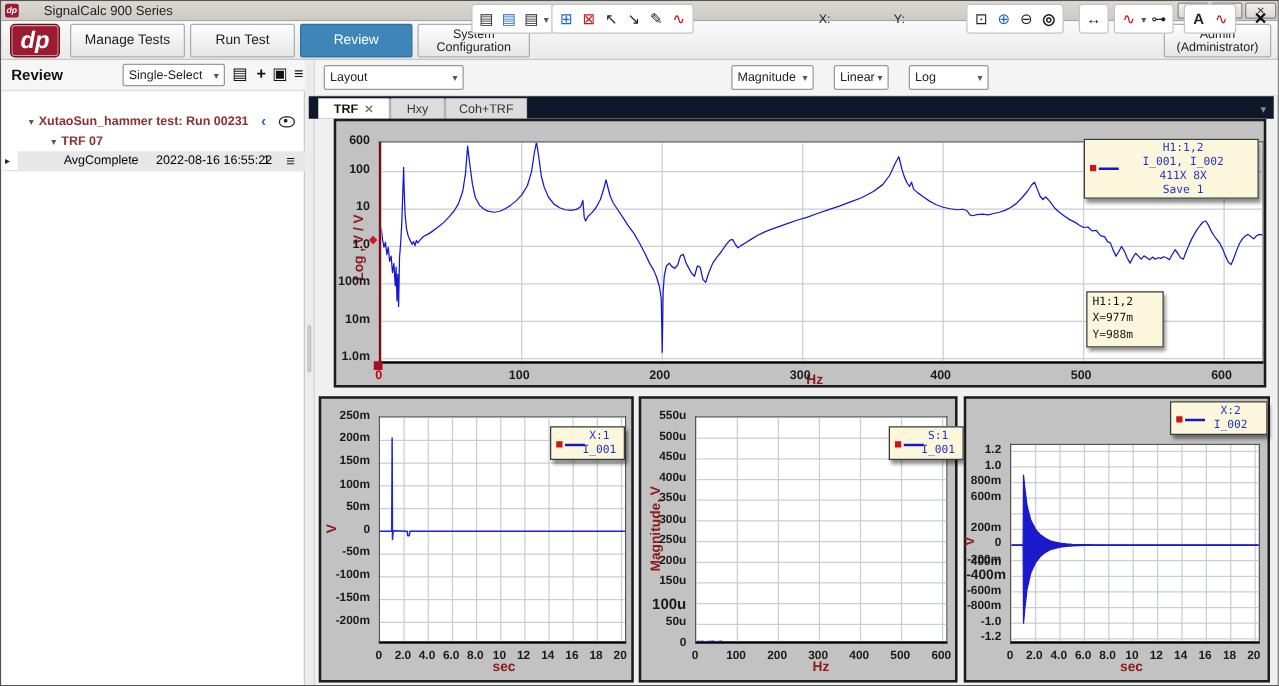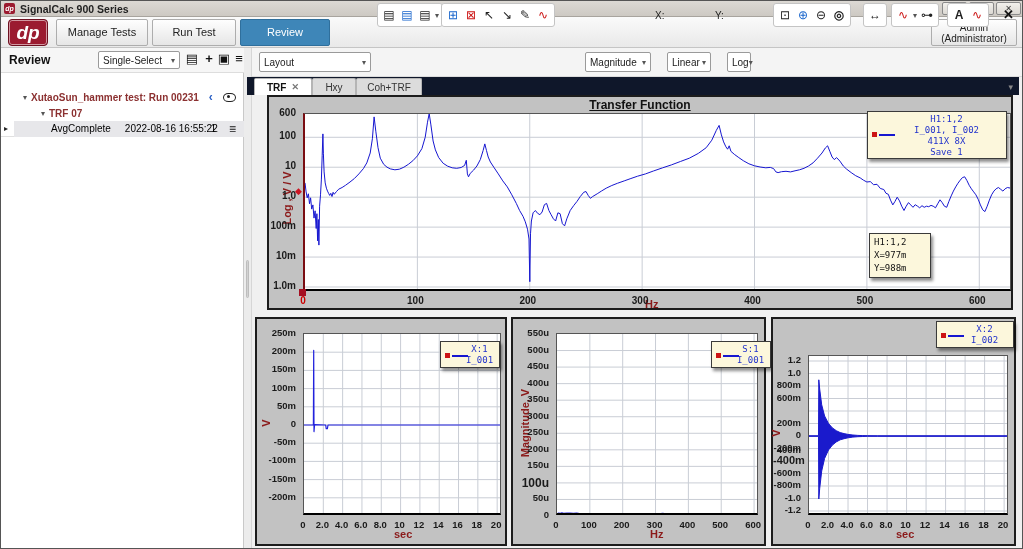--- a/index.html
+++ b/index.html
@@ -7,21 +7,21 @@
        font-family:"Liberation Sans",sans-serif;border:1px solid #555;box-sizing:border-box;
        overflow:hidden;user-select:none;}
   #app *{box-sizing:border-box;}
   .abs{position:absolute;}
 
   
   .titlebar{left:0;top:0;width:1023px;height:16px;background:linear-gradient(#dcd9d4,#cdc9c3);
             border-bottom:1px solid #a8a49e;display:flex;align-items:center;padding-left:3px;}
   .mini-logo{width:11px;height:11px;background:#9b1b30;color:#fff;font-size:7px;font-weight:bold;
              font-style:italic;display:flex;align-items:center;justify-content:center;border-radius:2px;}
-  .win-title{font-size:10.5px;font-weight:700;color:#222;margin-left:5px;}
+  .win-title{font-size:10.5px;font-weight:400;color:#222;margin-left:20px;}
   .win-btns{position:absolute;right:3px;top:1px;display:flex;gap:2px;}
   .win-btn{width:25px;height:13px;background:linear-gradient(#f2f0ec,#dcd9d3);border:1px solid #8a8a8a;
            border-radius:2px;font-size:8px;line-height:11px;text-align:center;color:#333;}
 
   
   .navbar{left:0;top:16px;width:1023px;height:31px;background:linear-gradient(#fafafa,#e9e9e9);
           border-bottom:1px solid #c5c5c5;}
   .dp-logo{left:7px;top:18px;width:40px;height:27px;background:#9b1b30;border:1px solid #6d1020;
            border-radius:4px;color:#fff;font-weight:bold;font-style:italic;font-size:19px;
            display:flex;align-items:center;justify-content:center;box-shadow:inset 0 0 0 1px rgba(255,255,255,.55);}
@@ -114,20 +114,21 @@
       <div class="win-btn">❐</div>
       <div class="win-btn">✕</div>
     </div>
   </div>
 
   <div class="abs navbar"></div>
   <div class="abs dp-logo">dp</div>
   <div class="abs nav-btn" style="left:55px;width:92px;">Manage Tests</div>
   <div class="abs nav-btn" style="left:151px;width:84px;">Run Test</div>
   <div class="abs nav-btn active" style="left:239px;width:90px;">Review</div>
+  <div class="abs nav-btn two-line" style="left:333px;width:90px;padding:0 8px;">System Configuration</div>
   <div class="abs nav-btn two-line" style="left:930px;width:86px;padding:0 12px;">Admin (Administrator)</div>
 
   <div class="abs left-panel">
     <div class="lp-head">
       <div class="lp-title">Review</div>
       <div class="sel" style="left:97px;top:3px;width:82px;height:18px;">
         <span>Single-Select</span>
         <span class="caret">▾</span>
       </div>
       <div class="tool-ico" style="left:183px;">▤</div>
@@ -185,21 +186,21 @@
   <div class="sel" style="left:584px;top:51px;width:66px;height:20px;">
     <span>Magnitude</span>
     <span class="caret">▾</span>
   </div>
   <div class="lbl" style="left:654px;">X:</div>
   <div class="sel" style="left:666px;top:51px;width:44px;height:20px;">
     <span>Linear</span>
     <span class="caret">▾</span>
   </div>
   <div class="lbl" style="left:714px;">Y:</div>
-  <div class="sel" style="left:726px;top:51px;width:24px;height:20px;">
+  <div class="sel" style="left:726px;top:51px;width:64px;height:20px;">
     <span>Log</span>
     <span class="caret">▾</span>
   </div>
   <div class="icon-box" style="left:772px;">
     <span class="ibx">⊡</span>
     <span class="ibx blue">⊕</span>
     <span class="ibx">⊖</span>
     <span class="ibx" style="font-weight:bold;">◎</span>
   </div>
   <div class="icon-box" style="left:862px;">
@@ -224,21 +225,20 @@
     <div class="tab" style="left:65px;width:44px;">
       <span>Hxy</span>
     </div>
     <div class="tab" style="left:109px;width:66px;">
       <span>Coh+TRF</span>
     </div>
     <div class="overflow">▾</div>
   </div>
 
   <div class="panel" style="left:266px;top:94px;width:746px;height:215px;">
-    <div class="chart-title" style="top:1px;">Transfer Function</div>
     <div class="ylab" style="left:-22px;top:95px;width:80px;text-align:center;">Log , V / V</div>
     <div class="plot cursor-left" style="left:34px;top:16px;width:708px;height:178px;">
         <svg width="708" height="178">
           <line x1="0" y1="23.29620833236937" x2="708" y2="23.29620833236937" stroke="#c9cdd5" stroke-width="1"></line>
           <line x1="0" y1="53.23410063914636" x2="708" y2="53.23410063914636" stroke="#c9cdd5" stroke-width="1"></line>
           <line x1="0" y1="83.17199294592335" x2="708" y2="83.17199294592335" stroke="#c9cdd5" stroke-width="1"></line>
           <line x1="0" y1="113.10988525270034" x2="708" y2="113.10988525270034" stroke="#c9cdd5" stroke-width="1"></line>
           <line x1="0" y1="143.04777755947734" x2="708" y2="143.04777755947734" stroke="#c9cdd5" stroke-width="1"></line>
           <line x1="0" y1="172.98566986625434" x2="708" y2="172.98566986625434" stroke="#c9cdd5" stroke-width="1"></line>
           <line x1="112.38095238095238" y1="0" x2="112.38095238095238" y2="178" stroke="#c9cdd5" stroke-width="1"></line>

